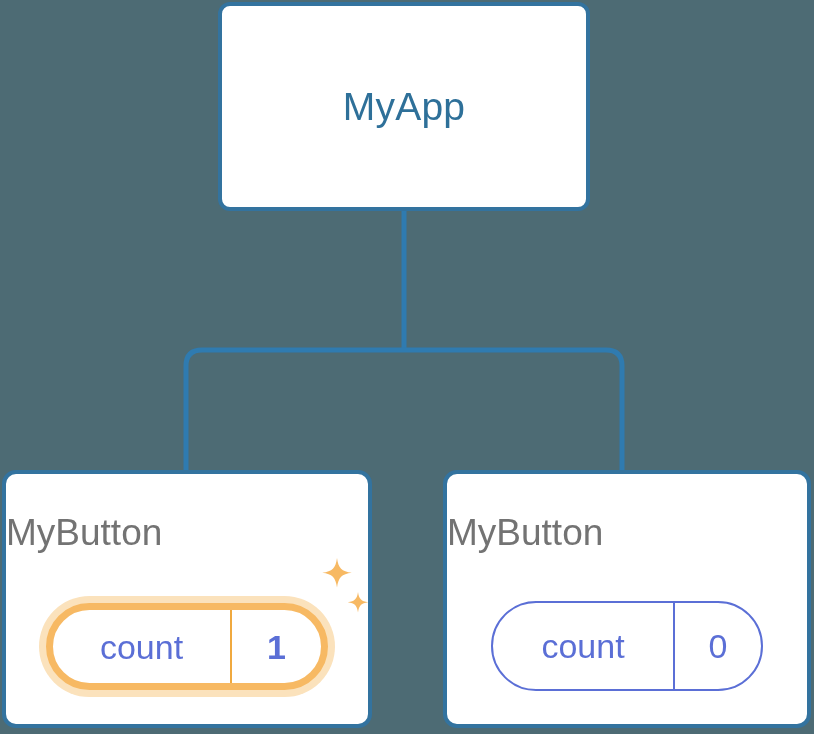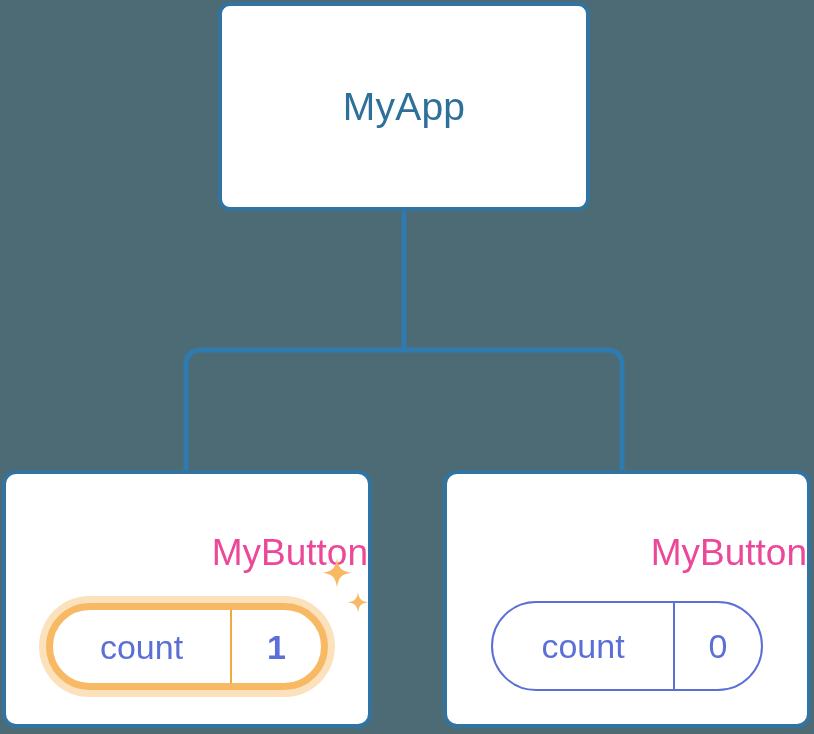--- a/index.html
+++ b/index.html
@@ -70,25 +70,25 @@
 
   #node-mybutton-right {
     left: 443px;
     top: 470px;
     width: 368px;
     height: 258px;
   }
 
   .child-title {
     position: absolute;
-    top: 60px;
+    top: 40px;
     left: 0;
     right: 0;
-    text-align: right;
-    color: #ec4899;
+    text-align: left;
+    color: #737373;
     font-size: 37px;
     font-weight: 400;
     line-height: 1;
     white-space: nowrap;
   }
 
   
   .state-pill-wrap {
     position: absolute;
     left: 50%;

